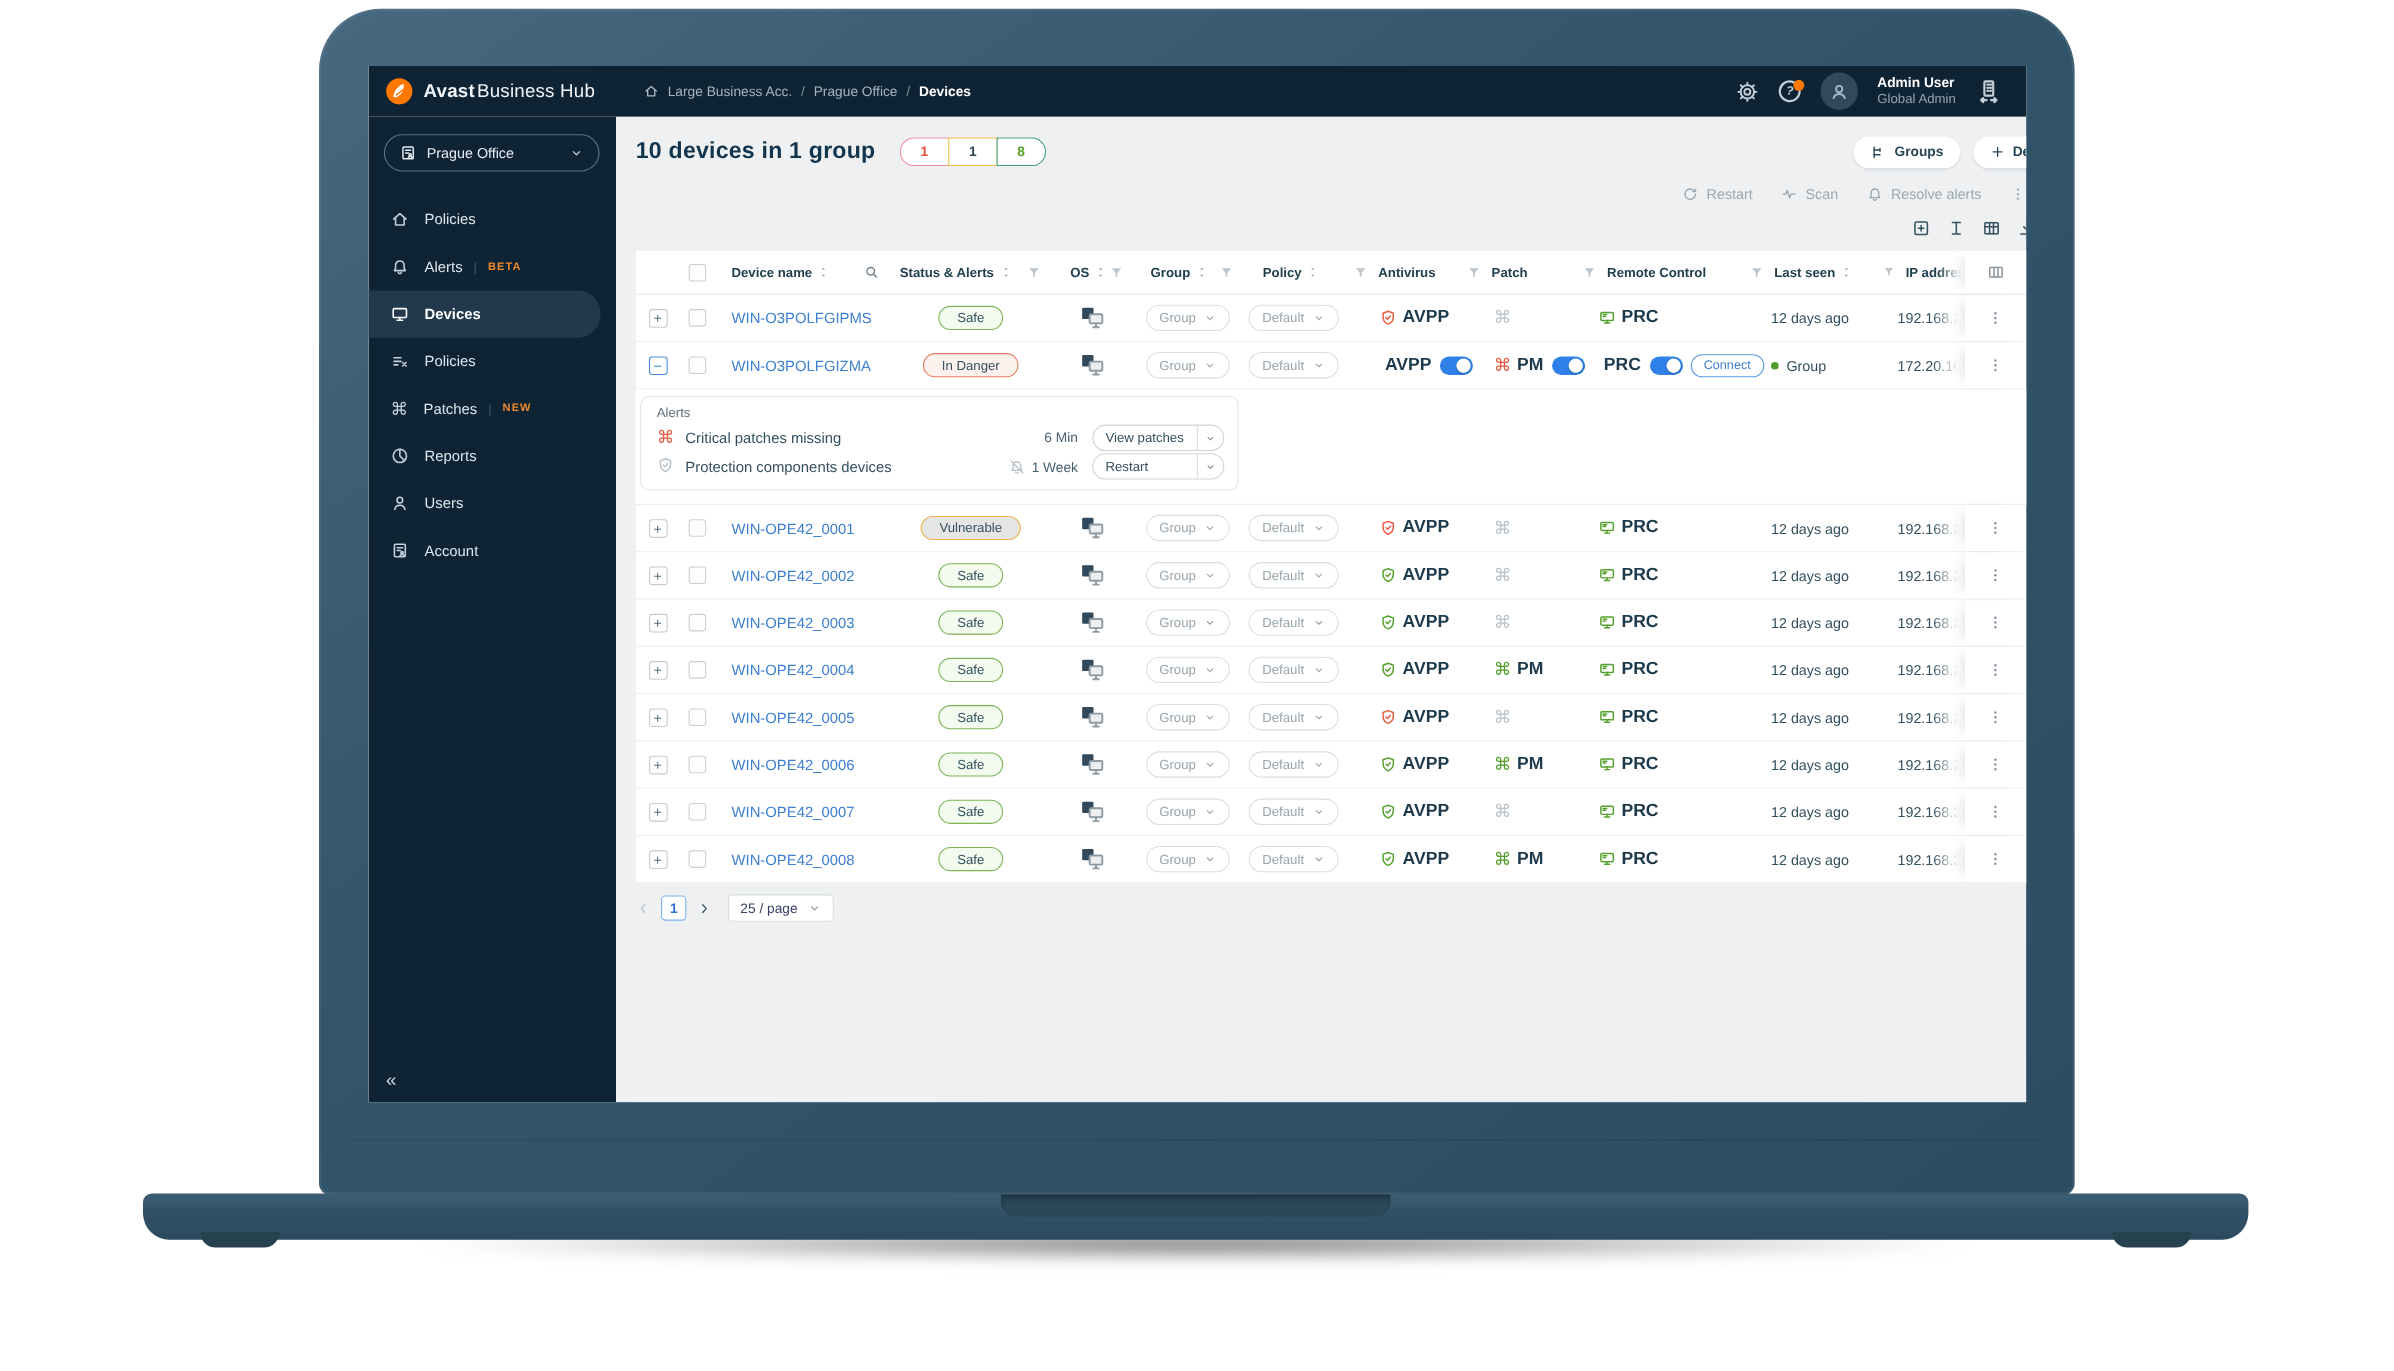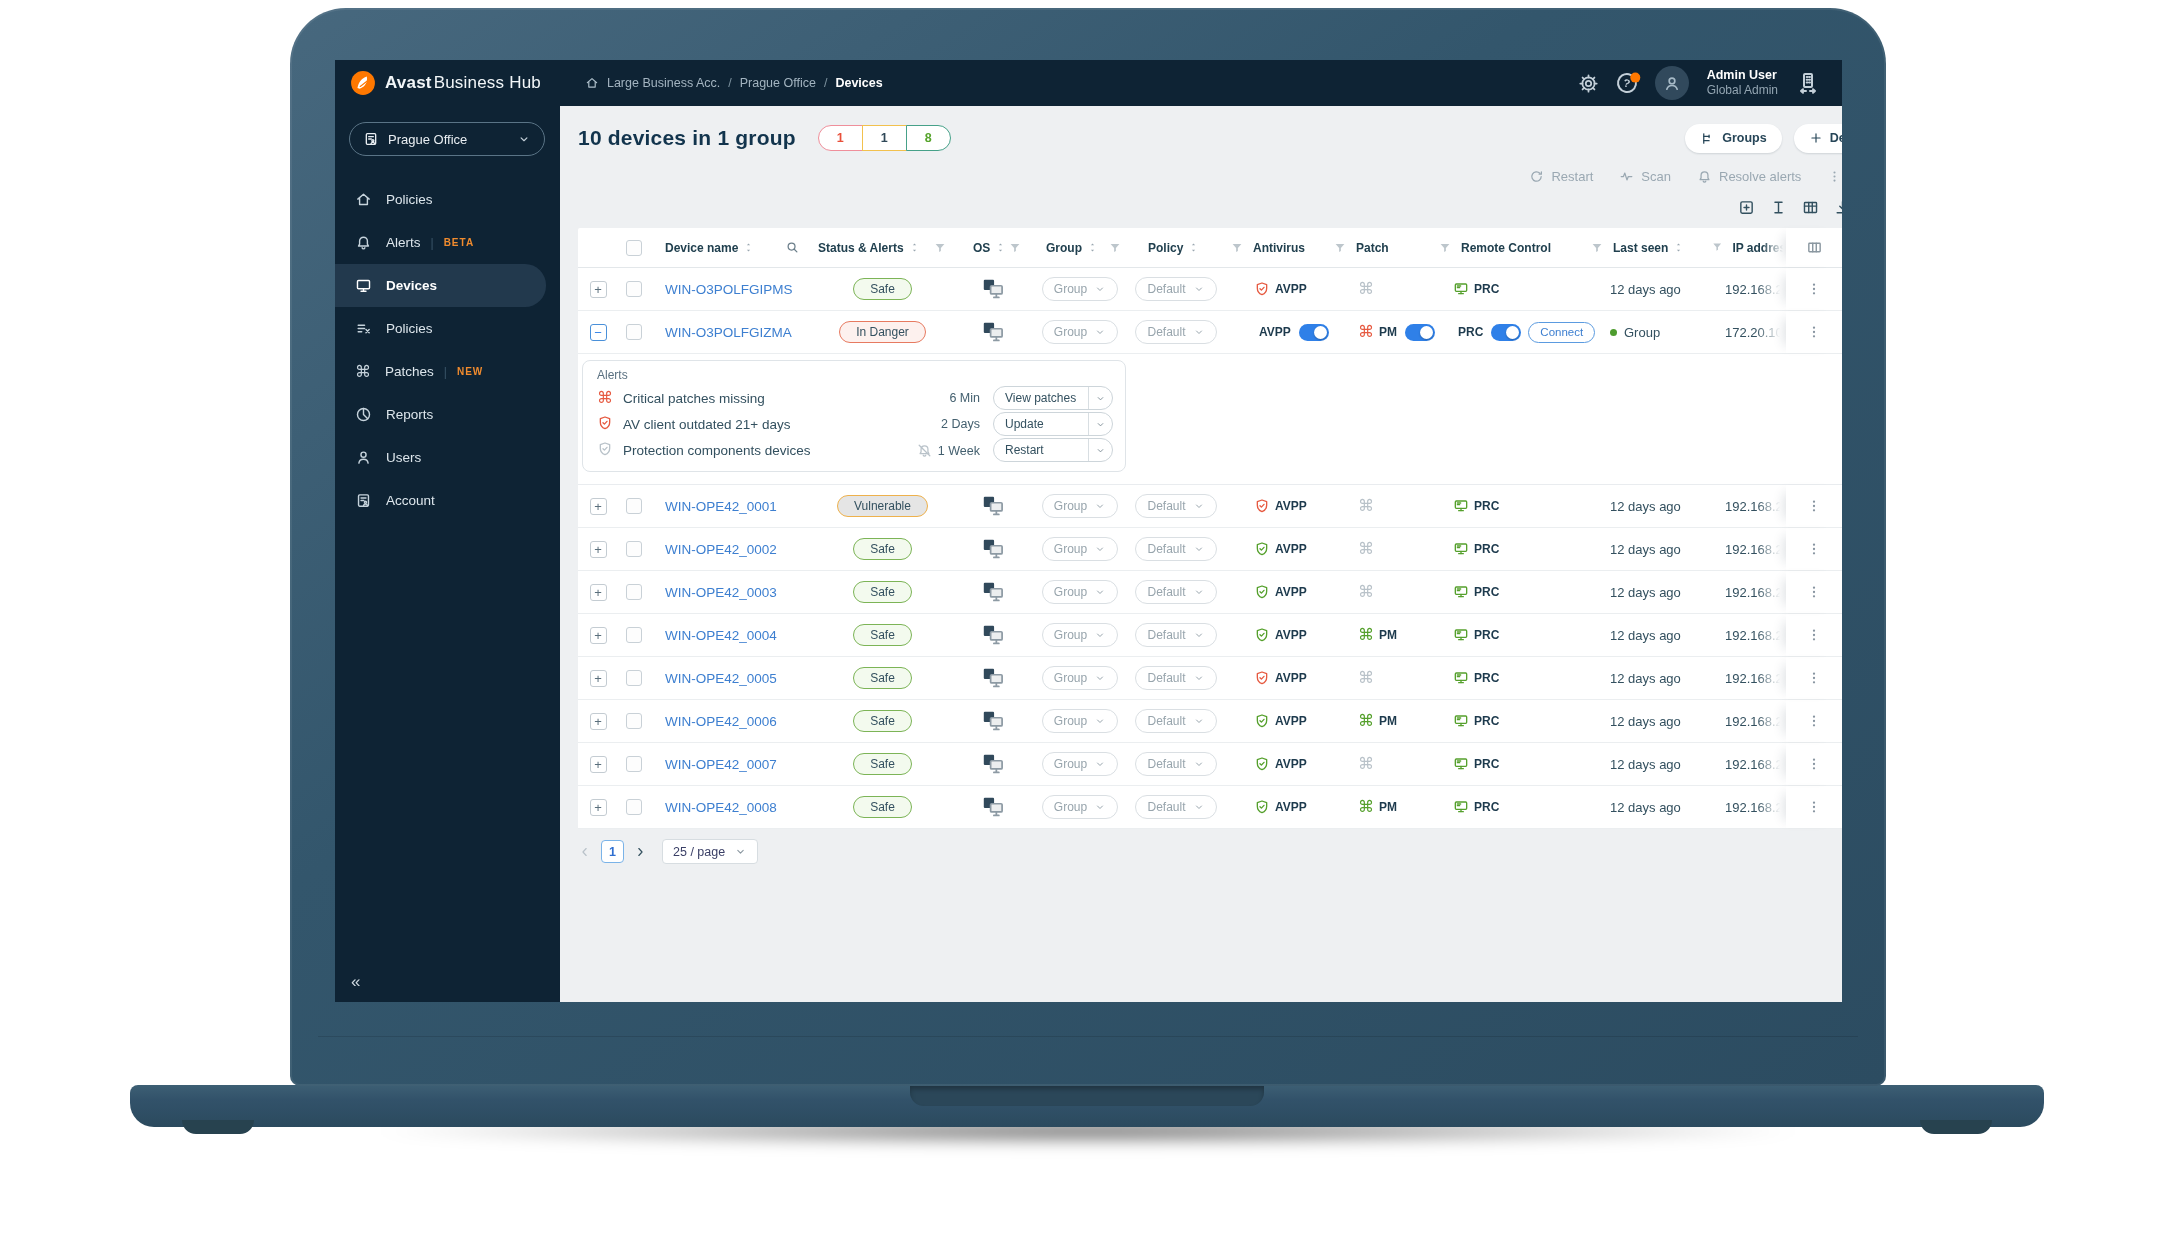--- a/index.html
+++ b/index.html
@@ -99,21 +99,21 @@
   .c-expand{justify-content:center}.c-check{justify-content:center}
   .expand-btn{width:17px;height:17px;border:1px solid #c4ccd2;border-radius:3px;background:#fff;color:#5a6f7c;font-size:13px;line-height:1;display:flex;align-items:center;justify-content:center;cursor:pointer}
   .expand-btn.open{border-color:#4a90d9;color:#2f80e8}
   .checkbox{width:16px;height:16px;border:1px solid #c9d1d7;border-radius:3px;background:#fdfdfd;cursor:pointer}
   .dev-link{color:var(--link,#3d7fd0);font-size:13.5px;text-decoration:none;cursor:pointer}
   .pill{height:22px;padding:0 16px;border-radius:11px;display:flex;align-items:center;font-size:12px;color:#33505f;border:1px solid}
   .pill.safe{border-color:#7cb456;background:#f3faee}
   .pill.danger{border-color:#e77a60;background:#fdf1ee}
   .pill.warn{border-color:#eeb14c;background:#e5e5e5}
   .dd{height:24px;padding:0 11px;border-radius:12px;border:1px solid #dadfe3;background:#fff;color:#98a5ad;font-size:12px;display:flex;align-items:center;gap:7px;cursor:pointer}
-  .blabel{font-weight:700;font-size:12px;color:#1d3a4d;margin-left:5px}
+  .blabel{font-weight:700;font-size:16px;color:#1d3a4d;margin-left:5px}
   .green{color:#55a02c}.red{color:#e65a41}.grey{color:#b9c2c9}
   .toggle{width:30px;height:17px;border-radius:9px;background:var(--toggle,#2f80e8);position:relative;margin-left:8px;cursor:pointer;flex:none}
   .toggle::after{content:"";position:absolute;right:2px;top:2px;width:13px;height:13px;border-radius:50%;background:#fff;box-shadow:0 1px 2px rgba(0,0,0,.25)}
   .connect{height:21px;padding:0 11px;margin-left:7px;border-radius:11px;border:1px solid #5b9be0;background:#fff;color:var(--link,#3d7fd0);font-size:11.5px;display:flex;align-items:center;cursor:pointer}
   .dot{width:7px;height:7px;border-radius:50%;background:#4e9c2e;margin-right:7px}
   .ipfade{display:inline-block;max-width:62px;overflow:hidden;-webkit-mask-image:linear-gradient(90deg,#000 55%,transparent 95%);mask-image:linear-gradient(90deg,#000 55%,transparent 95%)}
   .kebab-btn{background:none;border:none;color:#8794a0;cursor:pointer}
 
   
   .band{border-bottom:1px solid #e9ecef;background:#fff;padding:6px 0 12px 4px}
@@ -709,42 +709,20 @@
                       <span class="chevbox ic">
                         <span class="ic" style="width:11px;height:11px">
                           <svg viewBox="0 0 24 24" fill="none" stroke="currentColor" stroke-width="2" stroke-linecap="round" stroke-linejoin="round">
                             <path d="M7 10l5 5 5-5"></path>
                           </svg>
                         </span>
                       </span>
                     </button>
                   </div>
                   <div class="arow">
-                    <span class="a-ic"><span class="ic red" style="width:16px;height:16px">
-                        <svg viewBox="0 0 24 24" fill="none" stroke="currentColor" stroke-width="2" stroke-linecap="round" stroke-linejoin="round">
-                          <path d="M12 3l7 2.6v5.1c0 4.7-2.9 8.2-7 9.8-4.1-1.6-7-5.1-7-9.8V5.6z"></path>
-                          <path d="M9 11.6l2.1 2.1 3.9-4.2"></path>
-                        </svg>
-                      </span></span>
-                    <span class="a-text">AV client outdated 21+ days</span>
-                    <span class="a-time">
-                      <span>2 Days</span>
-                    </span>
-                    <button class="a-act">
-                      <span class="lbl">Update</span>
-                      <span class="chevbox ic">
-                        <span class="ic" style="width:11px;height:11px">
-                          <svg viewBox="0 0 24 24" fill="none" stroke="currentColor" stroke-width="2" stroke-linecap="round" stroke-linejoin="round">
-                            <path d="M7 10l5 5 5-5"></path>
-                          </svg>
-                        </span>
-                      </span>
-                    </button>
-                  </div>
-                  <div class="arow">
                     <span class="a-ic"><span class="ic grey" style="width:16px;height:16px">
                         <svg viewBox="0 0 24 24" fill="none" stroke="currentColor" stroke-width="2" stroke-linecap="round" stroke-linejoin="round">
                           <path d="M12 3l7 2.6v5.1c0 4.7-2.9 8.2-7 9.8-4.1-1.6-7-5.1-7-9.8V5.6z"></path>
                           <path d="M9 11.6l2.1 2.1 3.9-4.2"></path>
                         </svg>
                       </span></span>
                     <span class="a-text">Protection components devices</span>
                     <span class="a-time">
                       <span class="ic grey" style="width:15px;height:15px">
                         <svg viewBox="0 0 24 24" fill="none" stroke="currentColor" stroke-width="2" stroke-linecap="round" stroke-linejoin="round">

